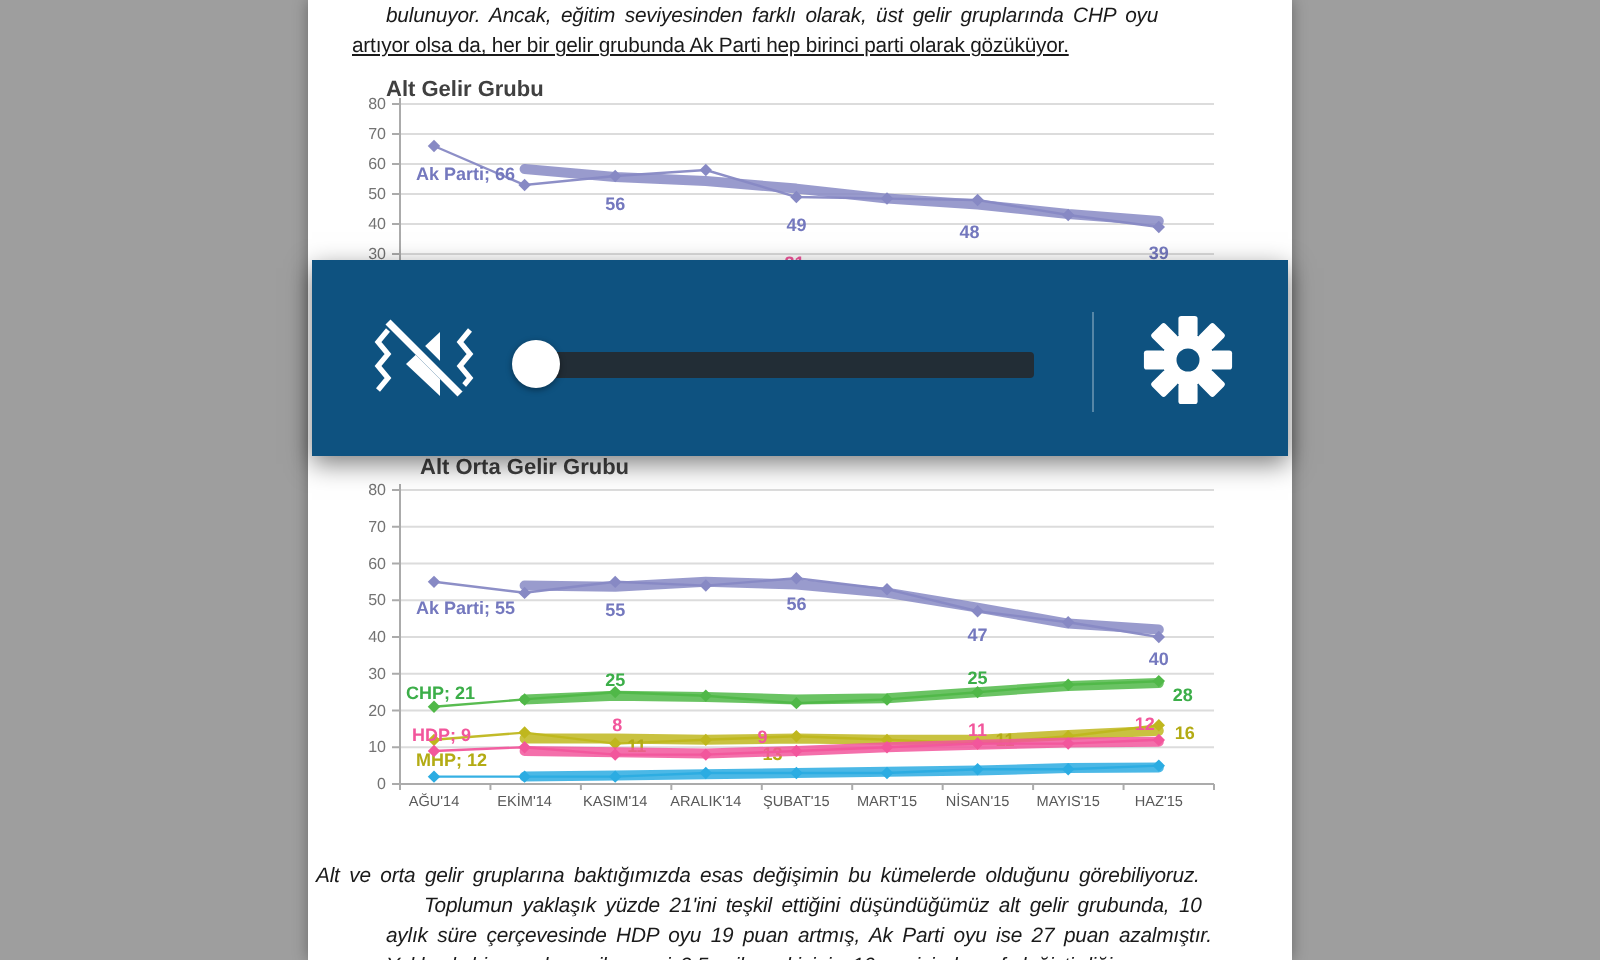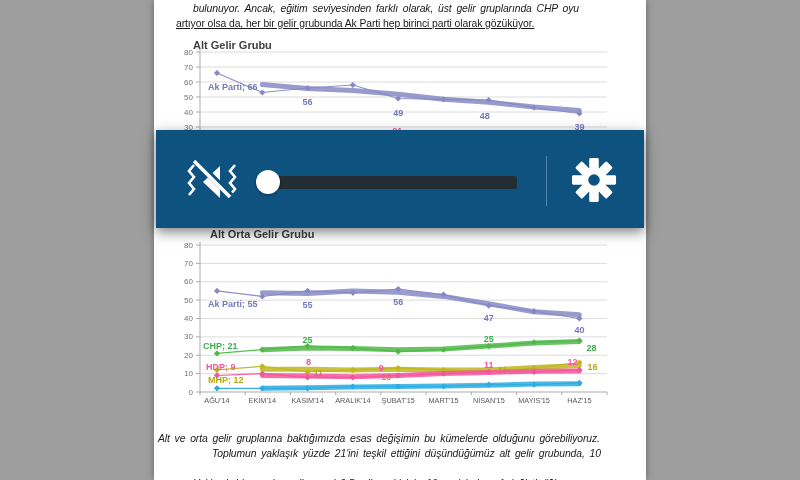--- a/index.html
+++ b/index.html
@@ -215,20 +215,21 @@
     </svg>
 
   <div class="docline ws" style="left:193px;top:3px;">bulunuyor. Ancak, eğitim seviyesinden farklı olarak, üst gelir gruplarında CHP oyu</div>
   <div class="docline" style="left:176px;top:18px;text-decoration:underline;">artıyor olsa da, her bir gelir grubunda Ak Parti hep birinci parti olarak gözüküyor.</div>
 
   <div class="charttitle" style="left:193px;top:39px;">Alt Gelir Grubu</div>
   <div class="charttitle" style="left:210px;top:228px;">Alt Orta Gelir Grubu</div>
 
   <div class="docline ws" style="left:158px;top:433px;">Alt ve orta gelir gruplarına baktığımızda esas değişimin bu kümelerde olduğunu görebiliyoruz.</div>
   <div class="docline ws" style="left:180px;top:448px;margin-left:32px;">Toplumun yaklaşık yüzde 21'ini teşkil ettiğini düşündüğümüz alt gelir grubunda, 10</div>
+  <div class="docline ws" style="left:193px;top:463px;">aylık süre çerçevesinde HDP oyu 19 puan artmış, Ak Parti oyu ise 27 puan azalmıştır.</div>
   <div class="docline ws" style="left:193px;top:478px;">Yaklaşık bir oranlama ile, yani 2,5 milyon kişinin 10 ay içinde saf değiştirdiği sonucuna</div>
 
   <div id="overlay" style="background: rgb(14, 82, 128);">
     <div class="btn" style="left:18px;top:16px;width:76px;height:66px;">
       <svg width="52" height="44" viewBox="0 0 52 44" style="position:absolute;left:12px;top:11px;">
         <polyline points="8,8 3,14 8,20 3,26 8,32 3,38" fill="none" stroke="#ffffff" stroke-width="2.6"></polyline>
         <polyline points="49,8 44,14 49,20 44,26 49,32 44,38" fill="none" stroke="#ffffff" stroke-width="2.6"></polyline>
         <polygon points="34,9 17,25 34,41" fill="#ffffff"></polygon>
         <line x1="9" y1="3" x2="45" y2="39" stroke="#0e5280" stroke-width="6.5"></line>
         <line x1="8" y1="4" x2="44" y2="40" stroke="#ffffff" stroke-width="3.5"></line>

